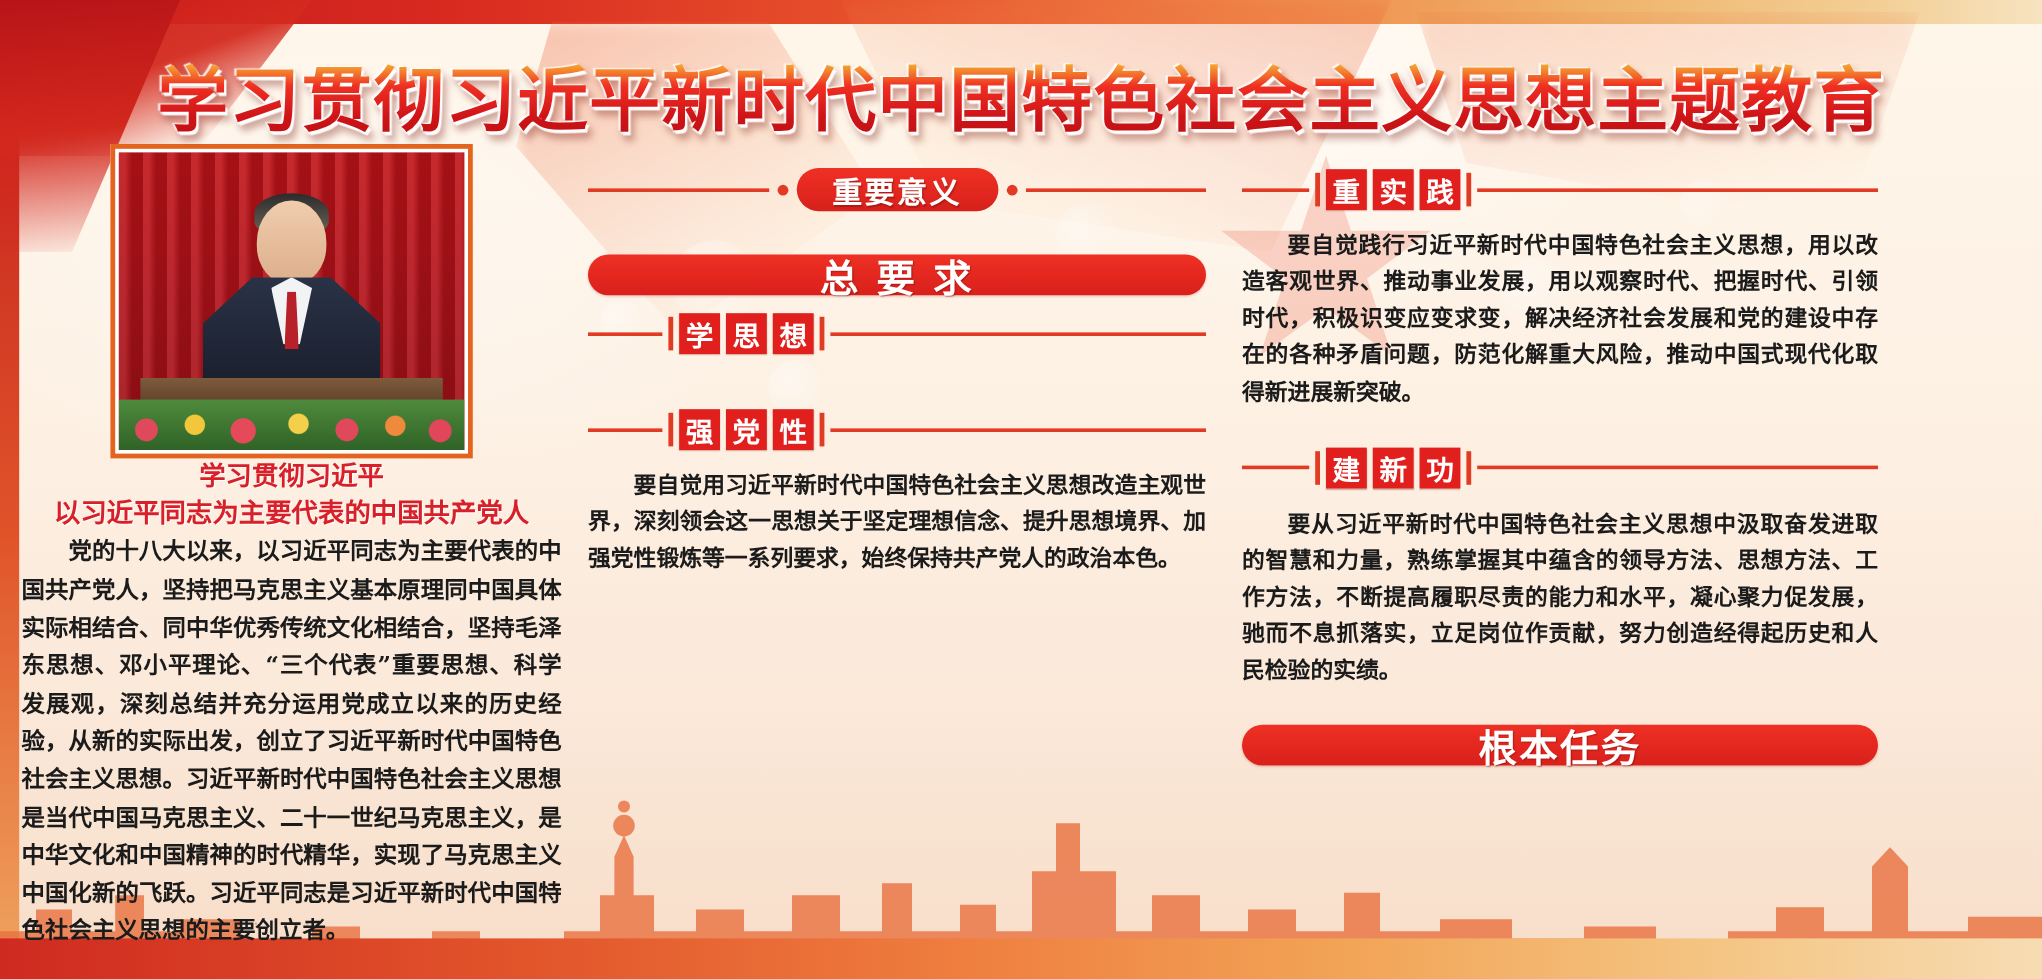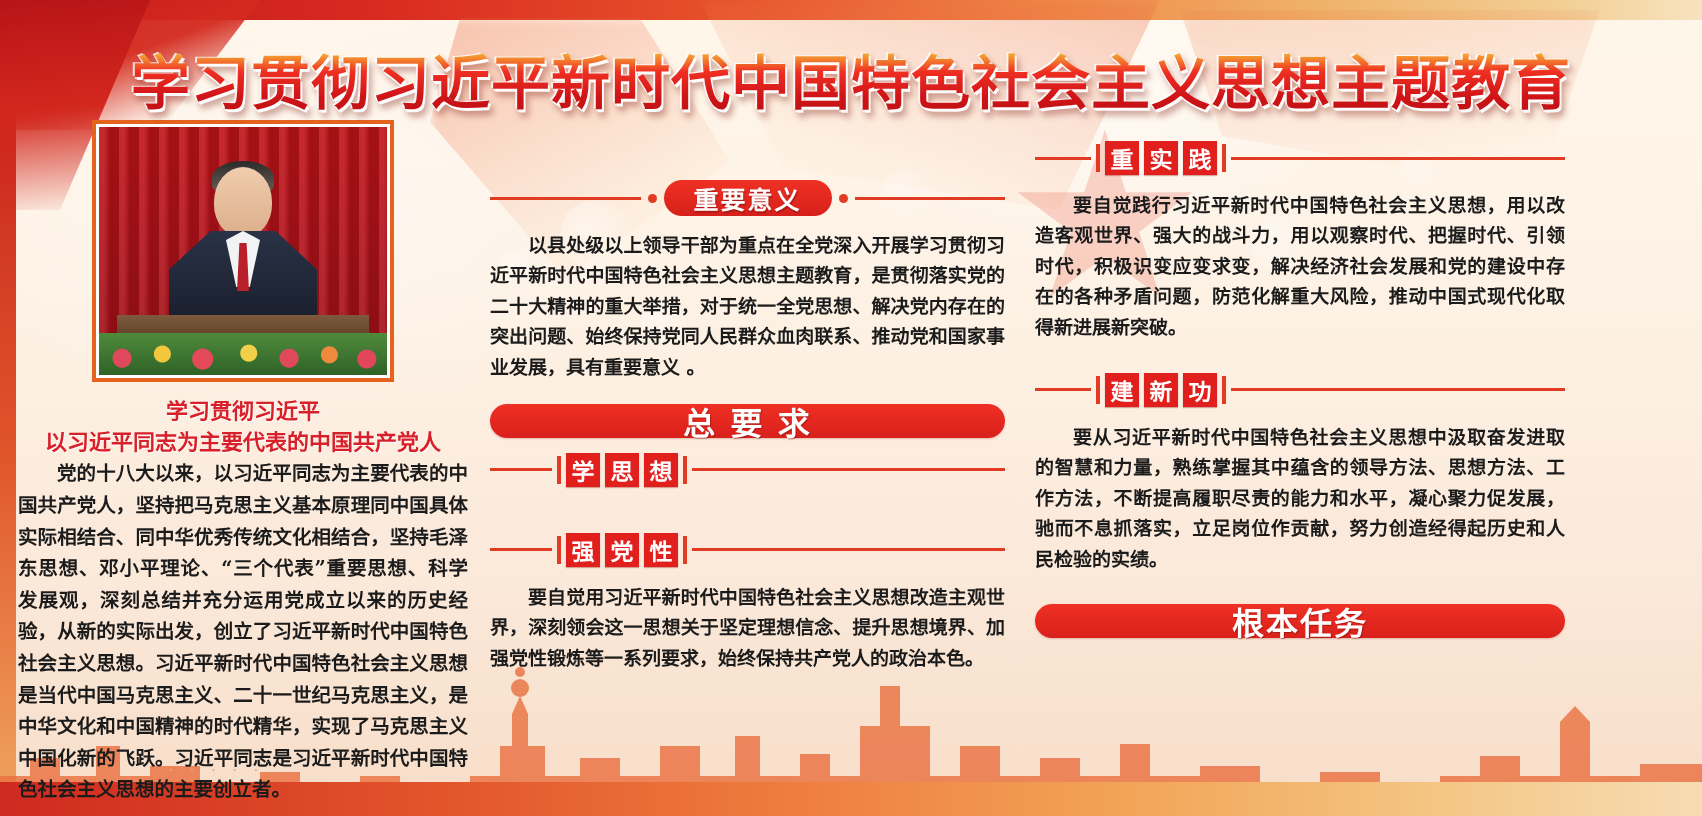--- a/index.html
+++ b/index.html
@@ -151,21 +151,21 @@
       radial-gradient(circle at 22% 50%, #f2c73c 0 8px, transparent 9px),
       radial-gradient(circle at 36% 62%, #e54a5a 0 10px, transparent 11px),
       radial-gradient(circle at 52% 48%, #f4d04a 0 8px, transparent 9px),
       radial-gradient(circle at 66% 60%, #e0485c 0 9px, transparent 10px),
       radial-gradient(circle at 80% 52%, #ef8a3c 0 8px, transparent 9px),
       radial-gradient(circle at 93% 62%, #e2465a 0 9px, transparent 10px),
       linear-gradient(180deg,#4f8a3c,#2f6327);
   }
 
   .photo-caption{
-    margin-top:14px;text-align:center;
+    text-align:center;
     font-family:"DejaVu Sans","Liberation Sans",sans-serif;
     font-weight:bold;font-size:22px;line-height:1.42;
     color:#d8202a;
     text-shadow:1px 1px 0 rgba(255,255,255,.9);
   }
   .left-body{
     font-size:19.5px;line-height:1.62;color:#1b1b1b;
     text-align:justify;text-justify:inter-ideograph;
     text-indent:2em;
     font-family:"DejaVu Serif","Liberation Serif",serif;
@@ -179,21 +179,21 @@
     display:flex;align-items:center;justify-content:center;
     box-shadow:0 1px 2px rgba(150,30,20,.25);
   }
   .pill span{
     font-family:"DejaVu Sans","Liberation Sans",sans-serif;
     font-weight:bold;font-size:32px;color:#fff;letter-spacing:2px;
     text-shadow:1px 1px 1px rgba(120,15,10,.5);
   }
   .pill-wide{width:100%;}
   
-  .pill-row{position:relative;display:flex;align-items:center;width:100%;margin-top:40px;}
+  .pill-row{position:relative;display:flex;align-items:center;width:100%;}
   .pill-line{flex:1;height:3px;background:#e23b23;}
   .pill-dot{width:9px;height:9px;border-radius:50%;background:#e23b23;margin:0 7px;flex:none;}
   .pill-center{
     flex:none;width:168px;height:36px;border-radius:18px;
     background:linear-gradient(180deg,#ef3024,#d7201b);
     display:flex;align-items:center;justify-content:center;
   }
   .pill-center span{
     font-family:"DejaVu Sans","Liberation Sans",sans-serif;
     font-weight:bold;font-size:25px;color:#fff;letter-spacing:2px;
@@ -308,21 +308,20 @@
     <div class="pill-row">
       <div class="pill-line"></div>
       <div class="pill-dot"></div>
       <div class="pill-center">
         <span>重要意义</span>
       </div>
       <div class="pill-dot"></div>
       <div class="pill-line"></div>
     </div>
     <div class="gap-s"></div>
-    <div class="body-text">以县处级以上领导干部为重点在全党深入开展学习贯彻习近平新时代中国特色社会主义思想主题教育，是贯彻落实党的二十大精神的重大举措，对于统一全党思想、解决党内存在的突出问题、始终保持党同人民群众血肉联系、推动党和国家事业发展，具有重要意义 。</div>
 
     <div class="gap-m"></div>
 
     <div class="pill pill-wide">
       <span>总 要 求</span>
     </div>
 
     <div class="gap-s"></div>
 
     <div class="boxhead indent">
@@ -362,21 +361,21 @@
       <div class="bh-tick"></div>
       <div class="bh-chars">
         <div class="bh-char">重</div>
         <div class="bh-char">实</div>
         <div class="bh-char">践</div>
       </div>
       <div class="bh-tick"></div>
       <div class="bh-line"></div>
     </div>
     <div class="gap-s"></div>
-    <div class="body-text">要自觉践行习近平新时代中国特色社会主义思想，用以改造客观世界、强大的战斗力，用以观察时代、把握时代、引领时代，积极识变应变求变，解决经济社会发展和党的建设中存在的各种矛盾问题，防范化解重大风险，推动中国式现代化取得新进展新突破。</div>
+    <div class="body-text">要自觉践行习近平新时代中国特色社会主义思想，用以改造客观世界、推动事业发展，用以观察时代、把握时代、引领时代，积极识变应变求变，解决经济社会发展和党的建设中存在的各种矛盾问题，防范化解重大风险，推动中国式现代化取得新进展新突破。</div>
 
     <div class="gap-l"></div>
 
     <div class="boxhead">
       <div class="bh-line" style="flex:0 0 56px"></div>
       <div class="bh-tick"></div>
       <div class="bh-chars">
         <div class="bh-char">建</div>
         <div class="bh-char">新</div>
         <div class="bh-char">功</div>

